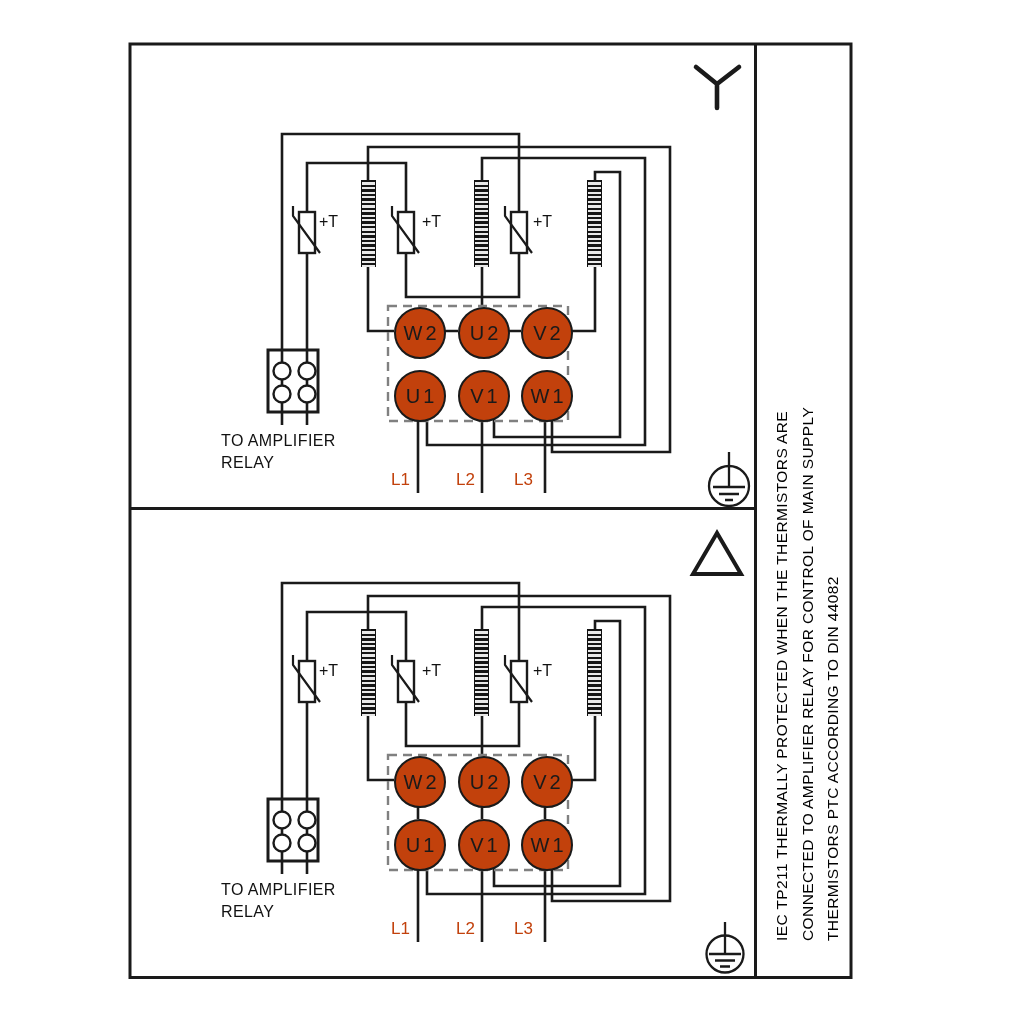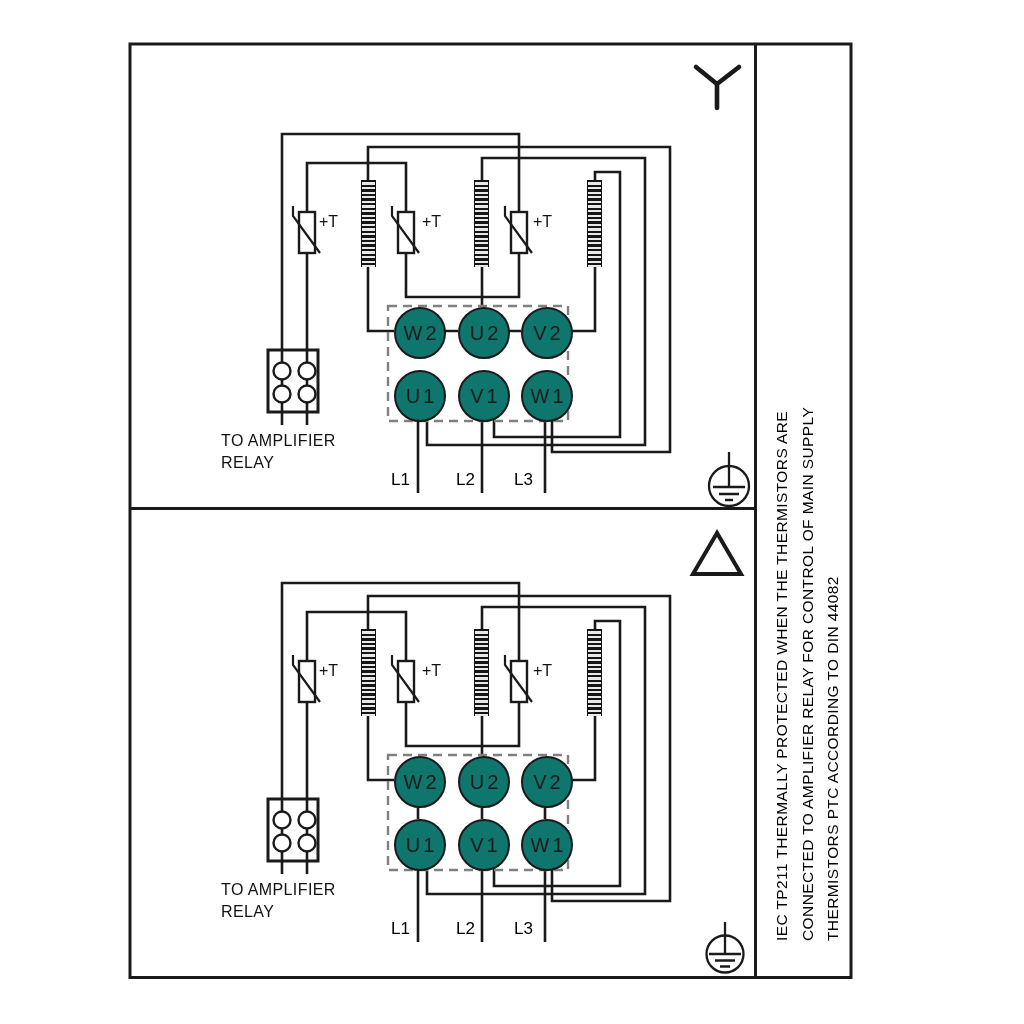--- a/index.html
+++ b/index.html
@@ -3,24 +3,24 @@
 <meta charset="utf-8">
 <style>
   html,body{margin:0;padding:0;background:#fff;}
   #canvas{position:relative;width:1024px;height:1024px;background:#fff;overflow:hidden;
           font-family:"Liberation Sans",sans-serif;color:#111;}
   #wires{position:absolute;left:0;top:0;width:1024px;height:1024px;}
   .winding{position:absolute;width:15px;height:87px;box-sizing:border-box;
            background:repeating-linear-gradient(180deg,#151515 0 2.4px,#e9e9e9 2.4px 4.6px);
            border-left:1.7px solid #111;border-right:1.7px solid #111;}
   .circ{position:absolute;width:48px;height:48px;border:2.3px solid #1a1a1a;border-radius:50%;
-        background:#0f766e;display:flex;align-items:center;justify-content:center;
+        background:#c2410c;display:flex;align-items:center;justify-content:center;
         font-size:20px;letter-spacing:3px;text-indent:3px;color:#1a1a1a;}
   .tlabel{position:absolute;font-size:16px;color:#111;}
-  .llabel{position:absolute;font-size:17px;color:#000000;}
+  .llabel{position:absolute;font-size:17px;color:#c2410c;}
   .relay-note{position:absolute;font-size:16px;letter-spacing:0.4px;color:#111;text-align:center;}
   .side-note{position:absolute;left:769px;top:941px;width:900px;transform-origin:0 0;
              transform:rotate(-90deg);font-size:15.5px;line-height:25.5px;
              letter-spacing:0.4px;color:#000;white-space:nowrap;}
 </style>
 </head>
 <body>
 
 <div id="canvas">
 

